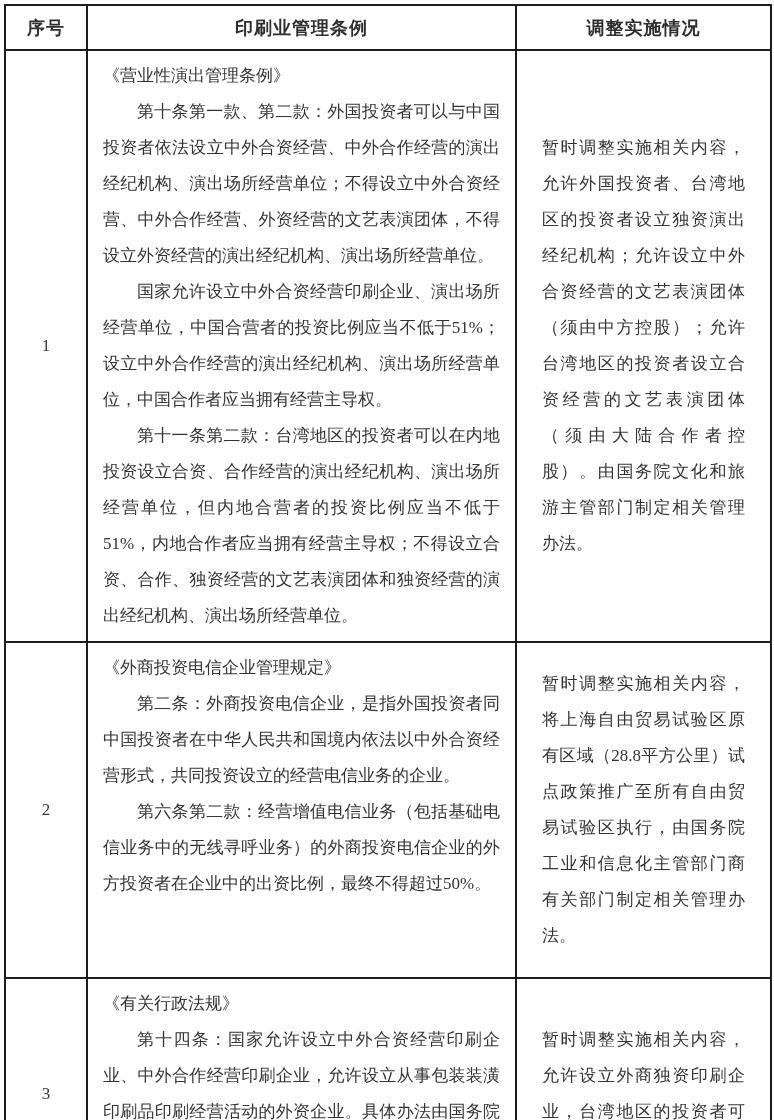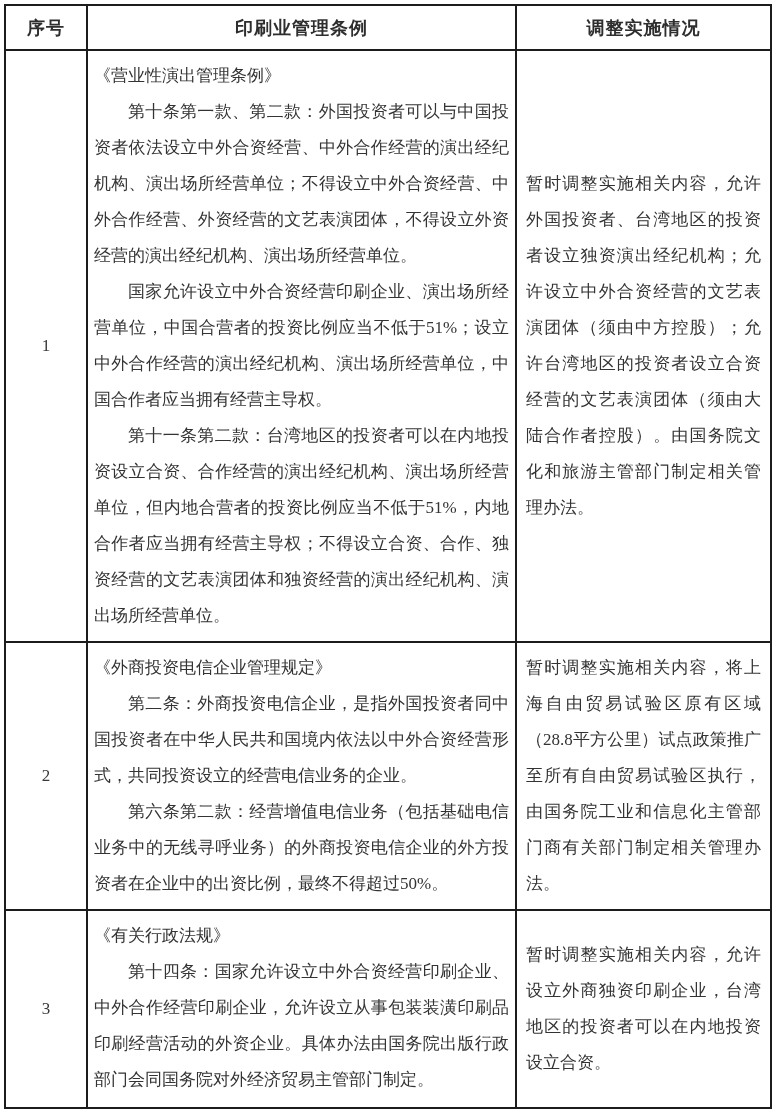--- a/index.html
+++ b/index.html
@@ -36,42 +36,42 @@
     letter-spacing: 1px;
   }
   td.num-cell {
     text-align: center;
     vertical-align: middle;
     font-size: 17px;
     color: #3a3a3a;
   }
   td.reg-cell {
     vertical-align: top;
-    padding: 7px 6px;
+    padding: 7px 15px;
     font-size: 17px;
     line-height: 36px;
     text-align: justify;
   }
   td.impl-cell {
     vertical-align: middle;
     padding: 7px 9px;
     font-size: 17px;
     line-height: 36px;
     text-align: justify;
   }
   .reg-title {
     margin: 0;
     text-indent: 0;
   }
   .reg-para {
     margin: 0;
     text-indent: 2em;
   }
   .impl-text {
-    margin: 0;
+    margin: 16px;
   }
   tr.row-1 { height: 591px; }
   tr.row-2 { height: 267px; }
   tr.row-3 { height: 198px; }
 </style>
 </head>
 <body>
 
 <table class="doc-table">
   <colgroup>

